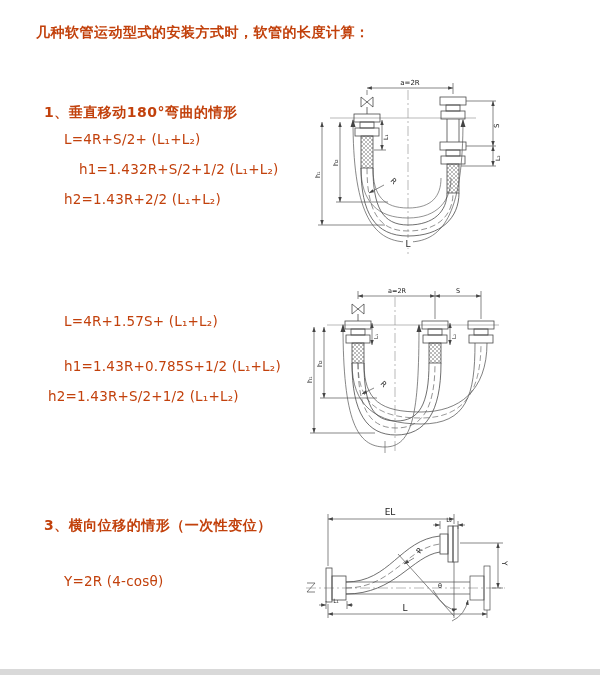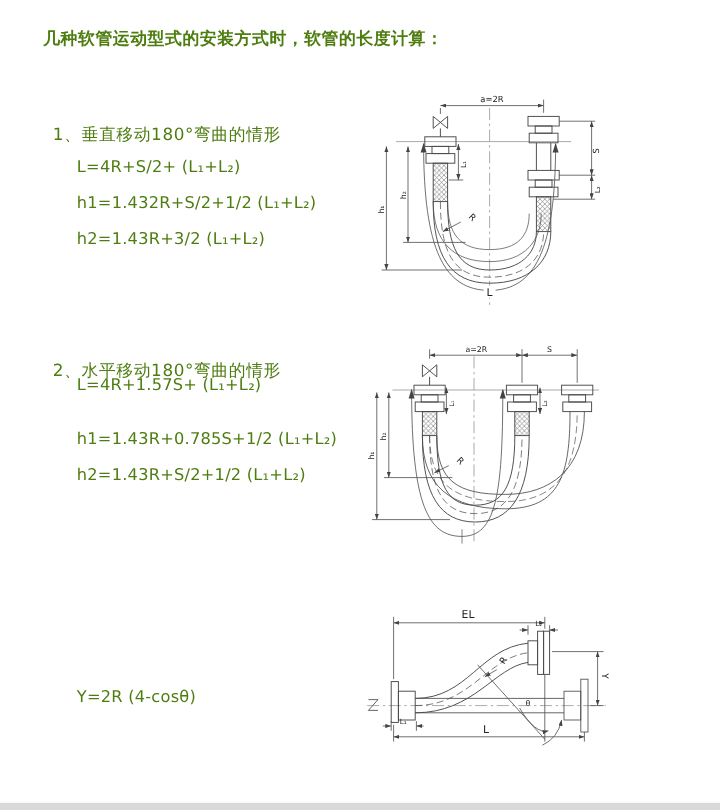--- a/index.html
+++ b/index.html
@@ -1,41 +1,41 @@
 <!DOCTYPE html>
 <html><head>
 <meta charset="utf-8">
 <style>
   html,body{margin:0;padding:0;background:#e9e9e9;}
   #page{position:relative;width:600px;height:675px;background:#ffffff;overflow:hidden;
-        font-family:"DejaVu Sans","Liberation Sans",sans-serif;color:#4d7c0f;}
+        font-family:"DejaVu Sans","Liberation Sans",sans-serif;color:#c2410c;}
   .title{position:absolute;left:36px;top:24px;font-size:14px;font-weight:bold;letter-spacing:.5px;}
-  .heading{position:absolute;font-size:14px;font-weight:normal;letter-spacing:.5px;white-space:nowrap;}
+  .heading{position:absolute;font-size:14px;font-weight:bold;letter-spacing:.5px;white-space:nowrap;}
   .formula{position:absolute;font-size:13.5px;font-weight:500;letter-spacing:.2px;white-space:nowrap;text-align:right;}
   svg{position:absolute;}
   svg text{font-family:"DejaVu Sans","Liberation Sans",sans-serif;fill:#222;}
   .bottom-edge{position:absolute;left:0;bottom:0;width:600px;height:6px;background:#d9d9d9;}
 </style>
 </head>
 <body>
 
 <div id="page">
 
   <div class="title">几种软管运动型式的安装方式时，软管的长度计算：</div>
 
   <div class="heading" style="left:44px;top:104px">1、垂直移动180°弯曲的情形</div>
   <div class="formula" style="left:64px;top:131px">L=4R+S/2+ (L₁+L₂)</div>
-  <div class="formula" style="left:64px;top:161px">h1=1.432R+S/2+1/2 (L₁+L₂)</div>
-  <div class="formula" style="left:64px;top:191px">h2=1.43R+3/2 (L₁+L₂)</div>
-
-  <div class="heading" style="left:44px;top:300px">2、水平移动180°弯曲的情形</div>
+  <div class="formula" style="left:79px;top:161px">h1=1.432R+S/2+1/2 (L₁+L₂)</div>
+  <div class="formula" style="left:64px;top:191px">h2=1.43R+2/2 (L₁+L₂)</div>
+
   <div class="formula" style="left:64px;top:313px">L=4R+1.57S+ (L₁+L₂)</div>
   <div class="formula" style="left:64px;top:358px">h1=1.43R+0.785S+1/2 (L₁+L₂)</div>
-  <div class="formula" style="left:64px;top:388px">h2=1.43R+S/2+1/2 (L₁+L₂)</div>
-
+  <div class="formula" style="left:48px;top:388px">h2=1.43R+S/2+1/2 (L₁+L₂)</div>
+
+  <div class="heading" style="left:44px;top:517px">3、横向位移的情形（一次性变位）</div>
   <div class="formula" style="left:64px;top:573px">Y=2R (4-cosθ)</div>
 
   <svg style="left:310px;top:78px" width="290" height="185" viewBox="0 0 290 185">
     <defs>
       <marker id="ar1" viewBox="0 0 7 5" refX="7" refY="2.5" markerWidth="7" markerHeight="5" orient="auto-start-reverse">
         <path d="M0,0 L7,2.5 L0,5 Z" fill="#444"></path>
       </marker>
       <pattern id="hatch1" width="4" height="4" patternUnits="userSpaceOnUse">
         <path d="M0,0 L4,4 M4,0 L0,4" stroke="#777" stroke-width="0.5"></path>
       </pattern>

